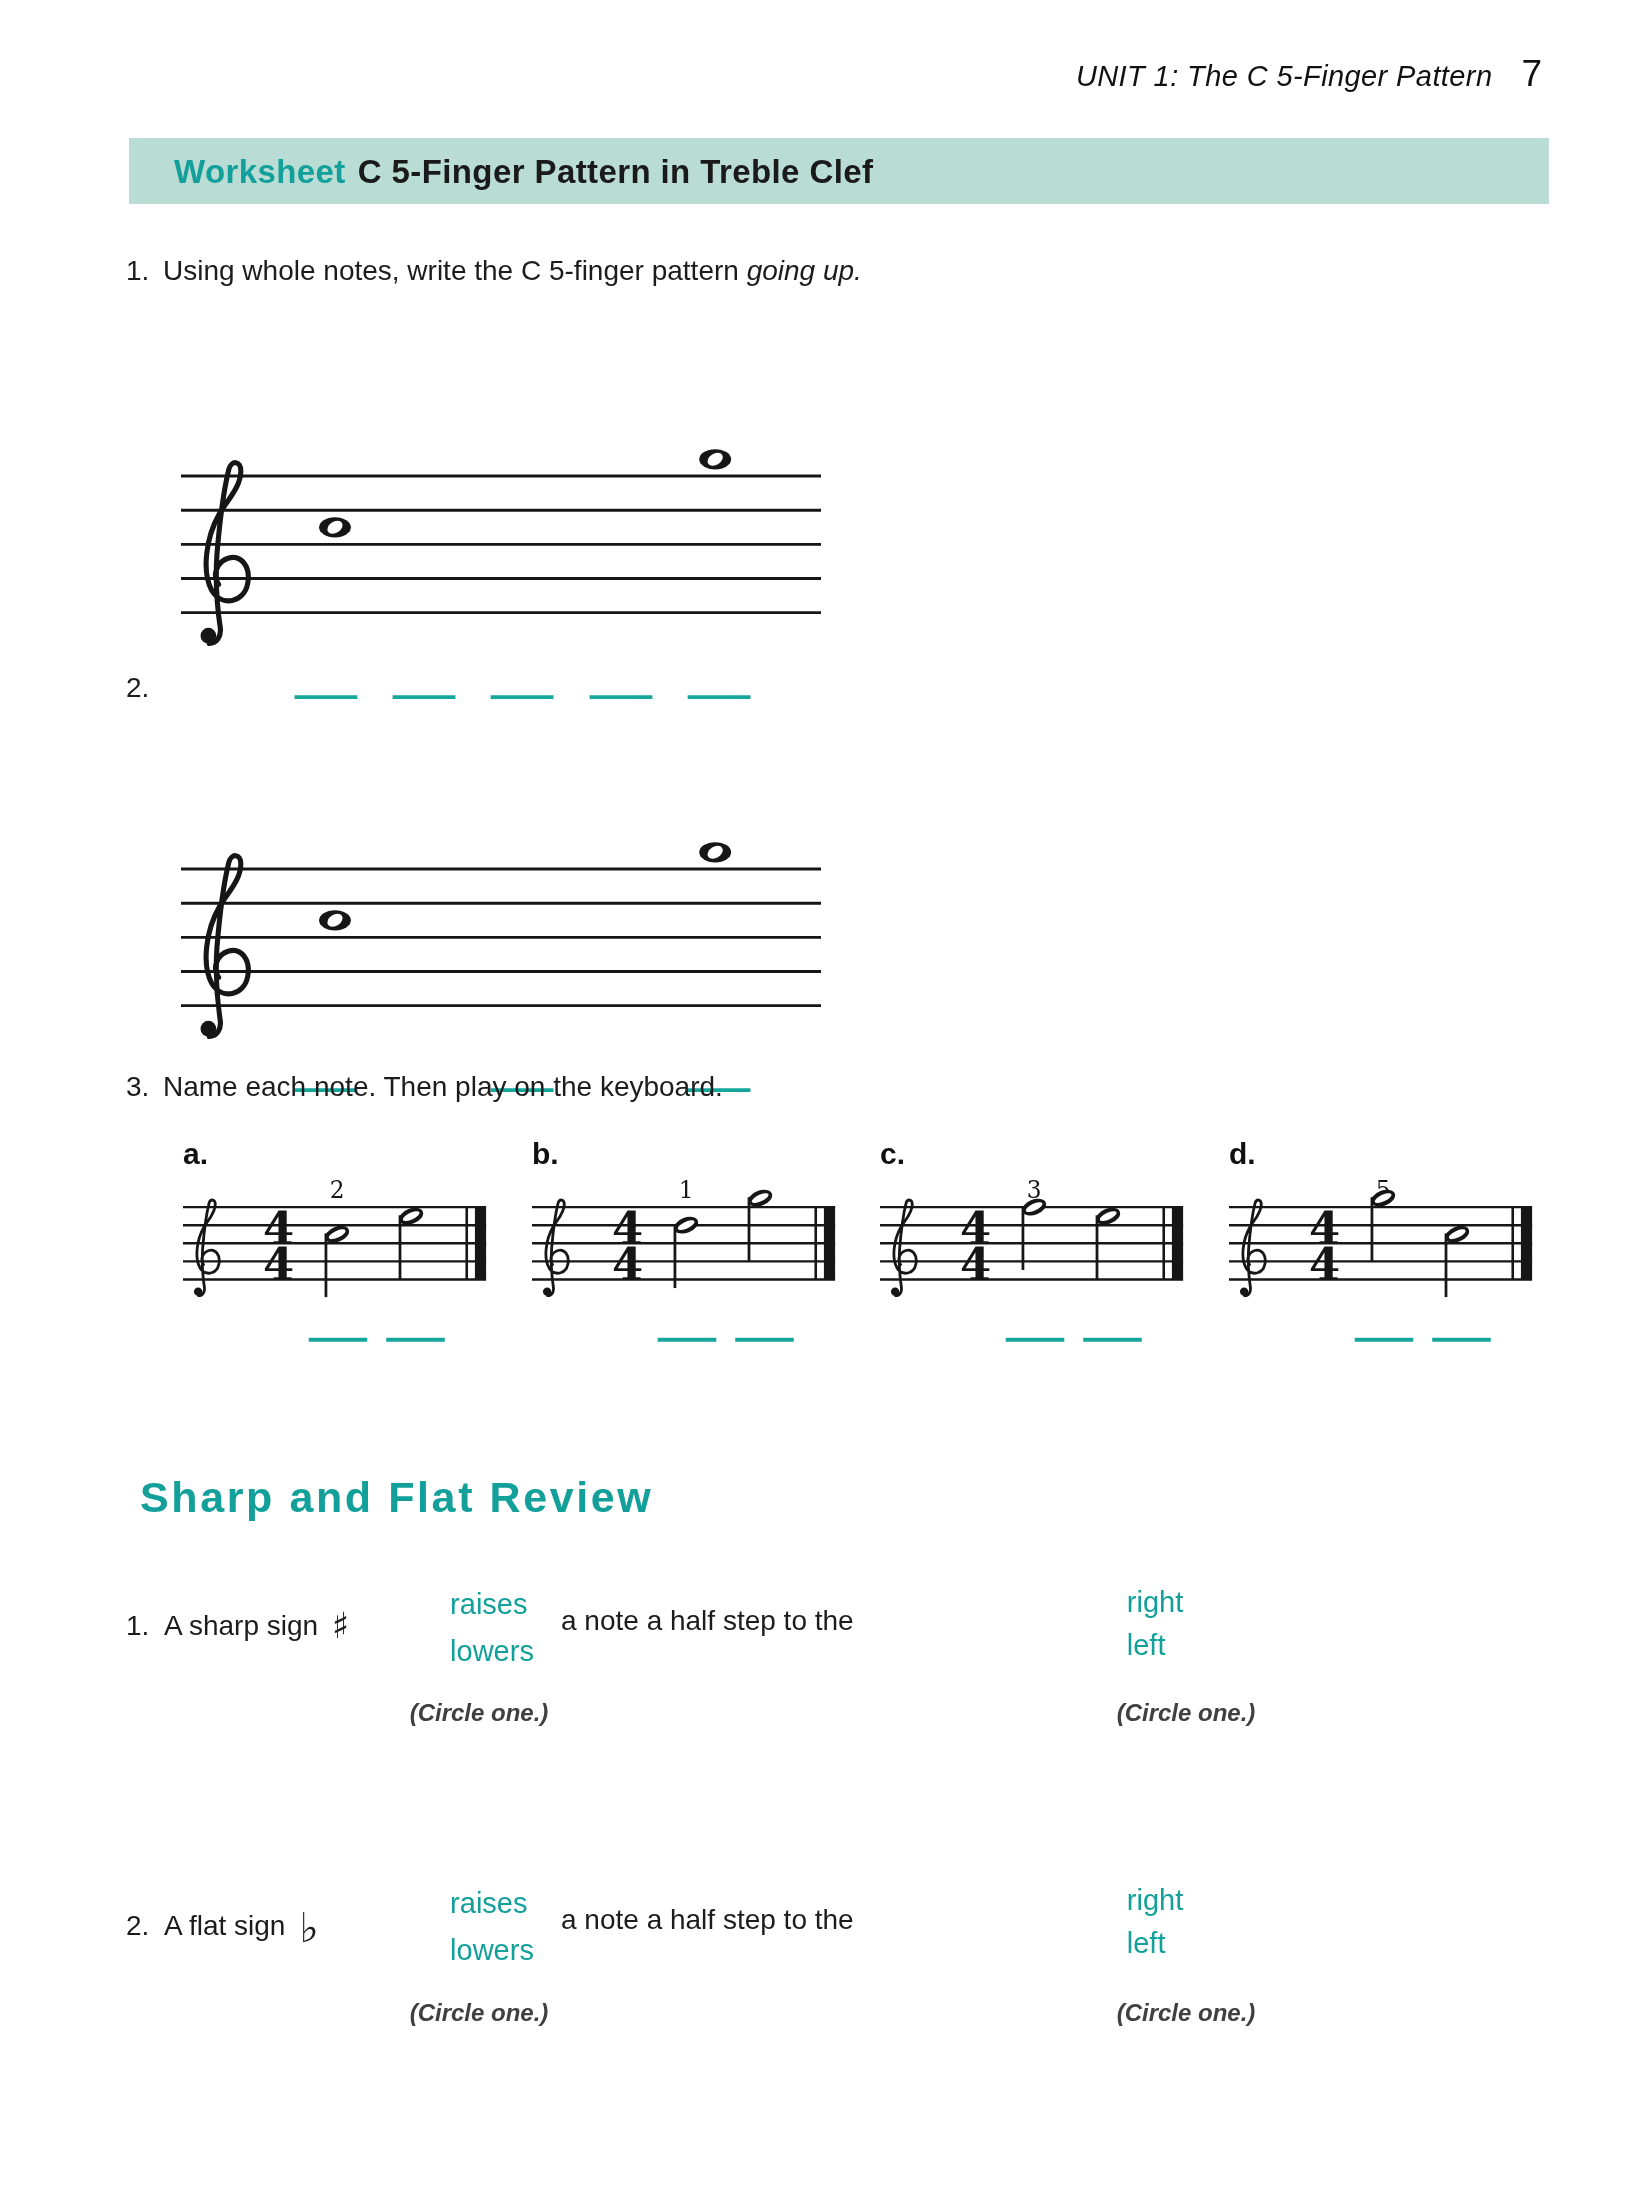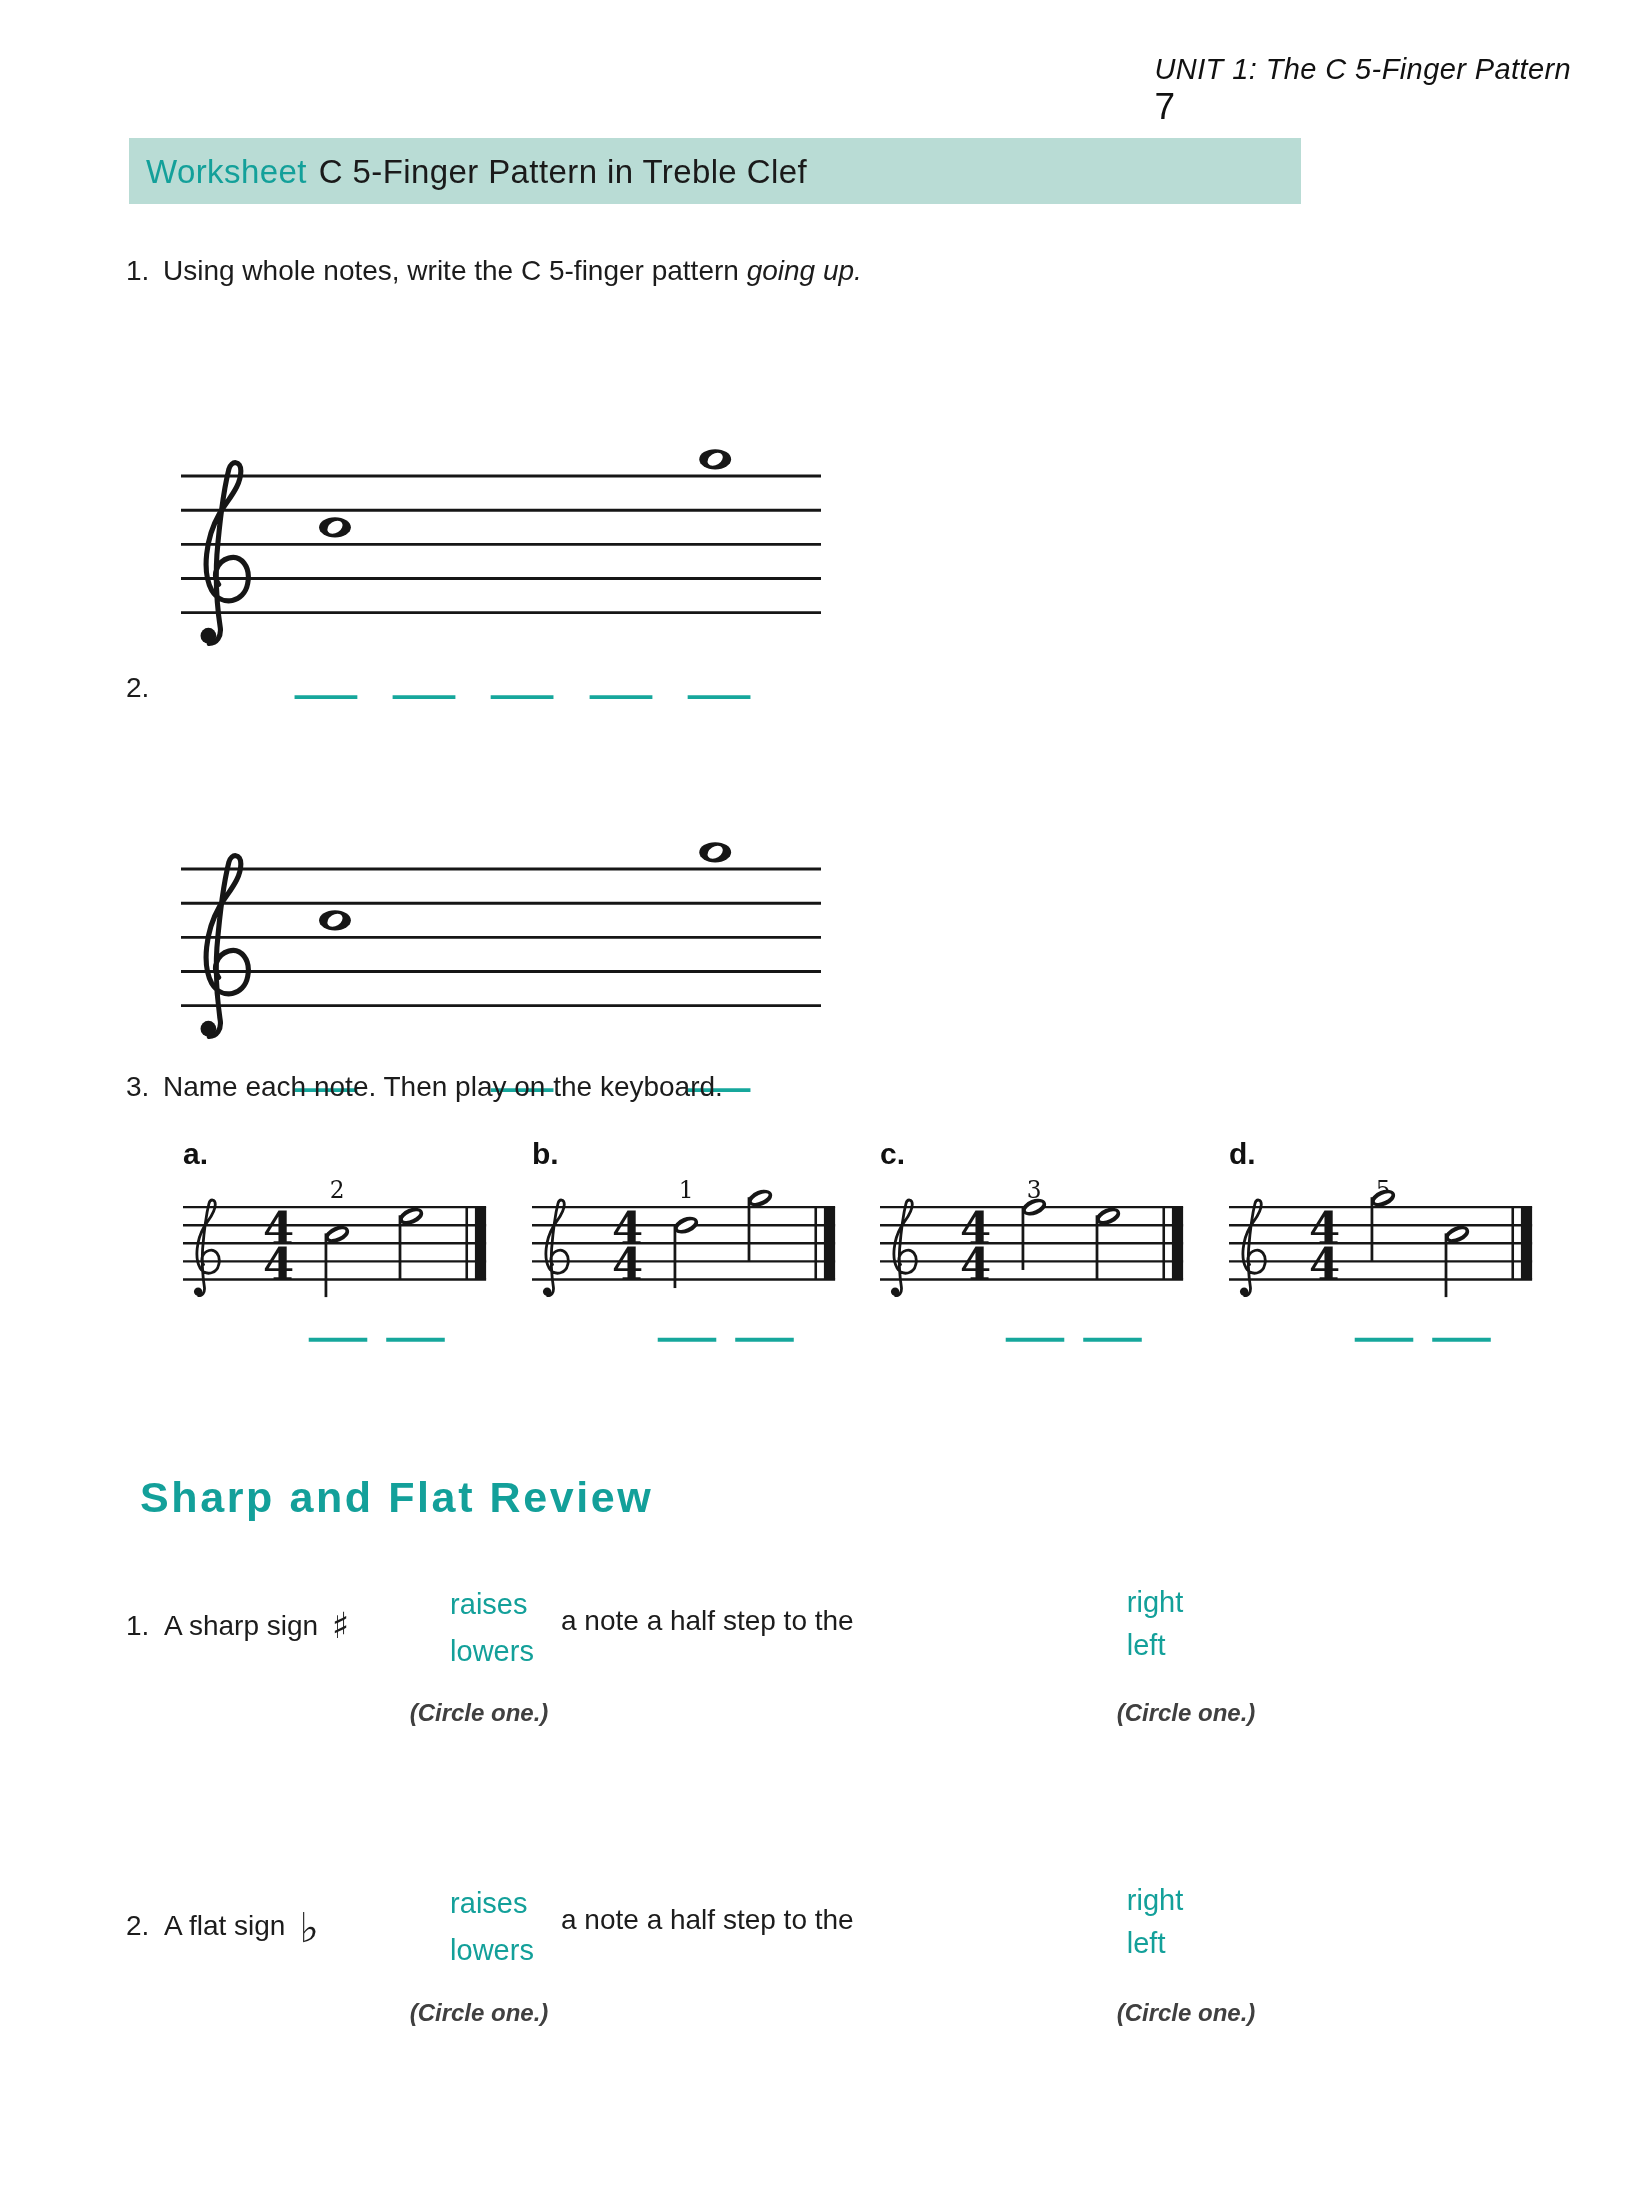--- a/index.html
+++ b/index.html
@@ -1,22 +1,22 @@
 <!DOCTYPE html>
 <html style="font-size:13.8px"><head>
 <meta charset="utf-8">
 <style>
   html,body{margin:0;padding:0;background:#fff;}
   body{width:1652px;height:2203px;position:relative;font-family:"Liberation Sans",sans-serif;color:#1a1a1a;overflow:hidden;}
-  .abs{position:absolute;flex-direction:column;}
+  .abs{position:absolute;}
   .header-line{top:53px;right:110px;display:flex;align-items:baseline;}
   .header-title{font-style:italic;font-size:29px;letter-spacing:0.4px;color:#111;}
   .page-num{font-size:37px;margin-left:29px;font-style:normal;color:#111;}
-  .banner{left:129px;top:138px;width:1172px;height:66px;line-height:68px;padding-left:17px;box-sizing:border-box;
-          font-size:33px;font-weight:normal;letter-spacing:0.4px;}
+  .banner{left:129px;top:138px;width:1420px;height:66px;line-height:68px;padding-left:45px;box-sizing:border-box;
+          font-size:33px;font-weight:bold;letter-spacing:0.4px;}
   .banner .bl{margin-right:12px;}
   .question{font-size:28px;line-height:40px;padding-left:37px;color:#1c1c1c;}
   .qnum{position:absolute;left:0;top:0;}
   .q3line{font-size:28px;}
   .mini-label{font-weight:bold;font-size:30px;color:#111;}
   .review-heading{left:140px;top:1465px;font-size:43px;font-weight:bold;letter-spacing:2.6px;}
   .rev-sentence{font-size:28px;white-space:nowrap;color:#1c1c1c;}
   .rev-sentence .num{display:inline-block;width:38px;}
   .music-symbol{font-family:"DejaVu Sans",sans-serif;margin-left:13.8px;}
   .sym-sharp{font-size:36px;font-weight:bold;vertical-align:-3.4px;}

